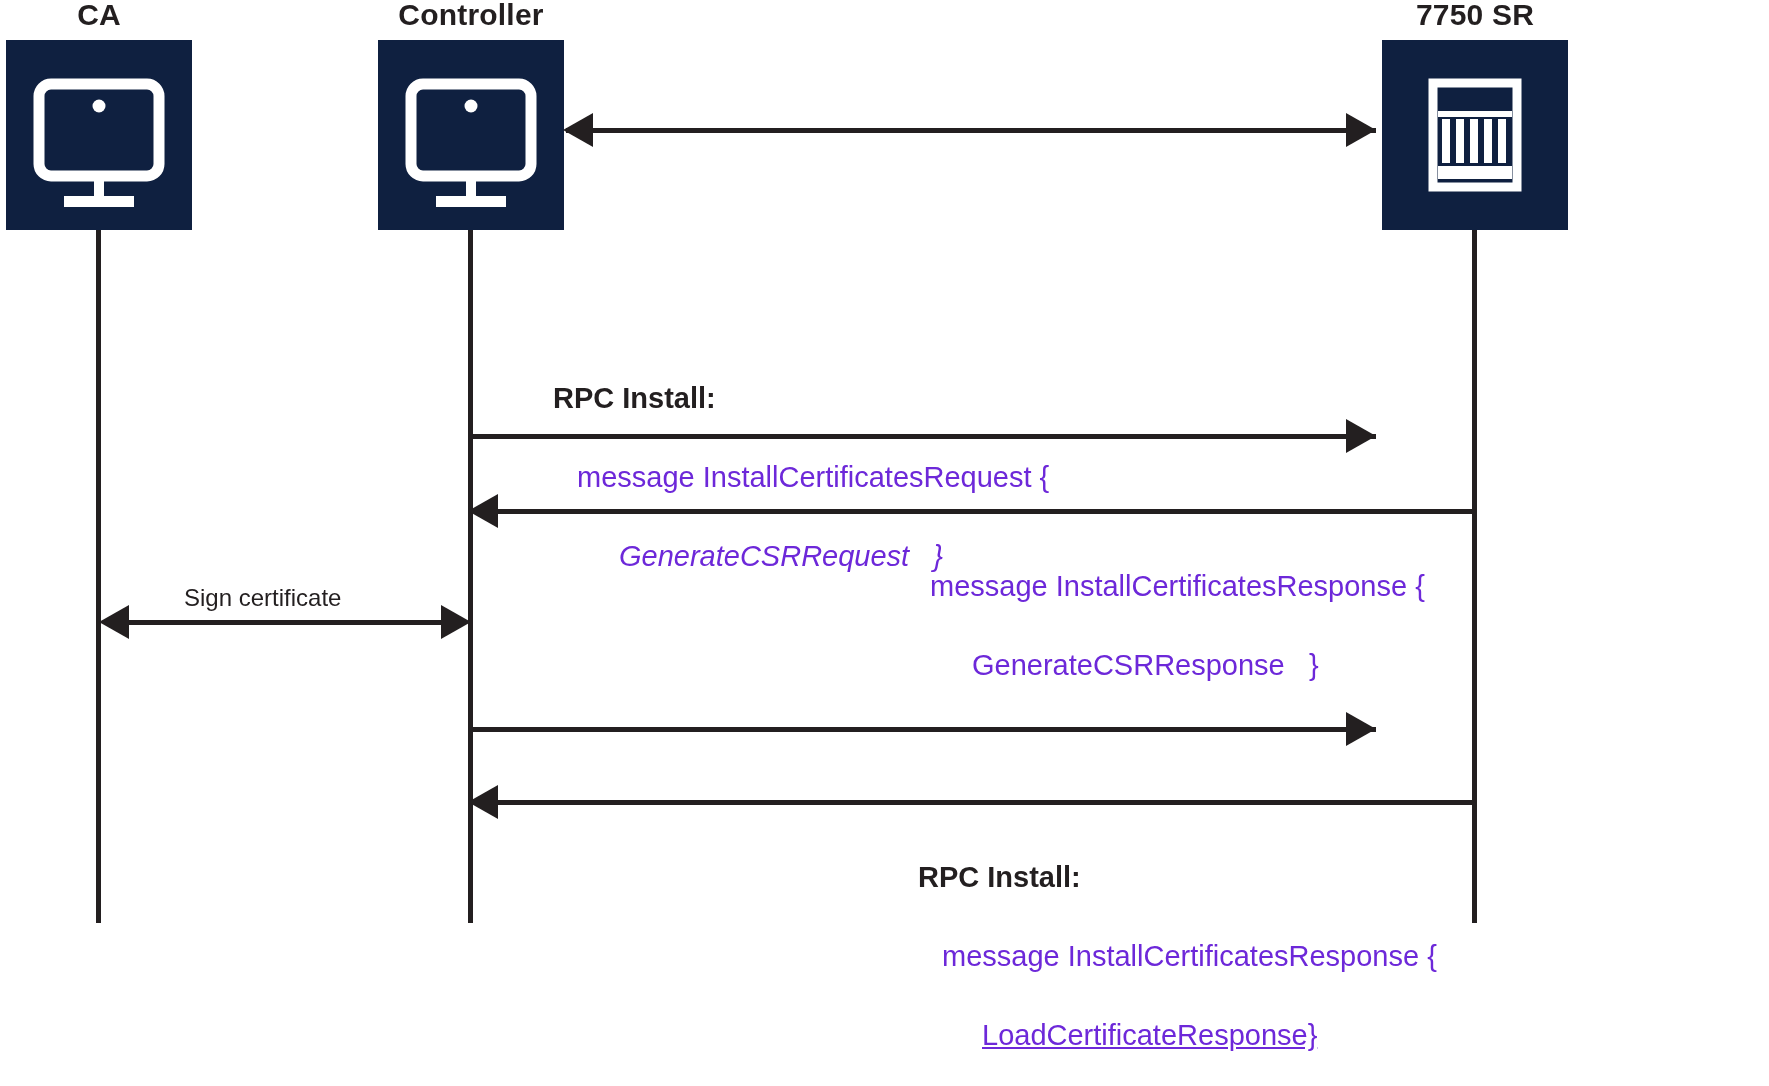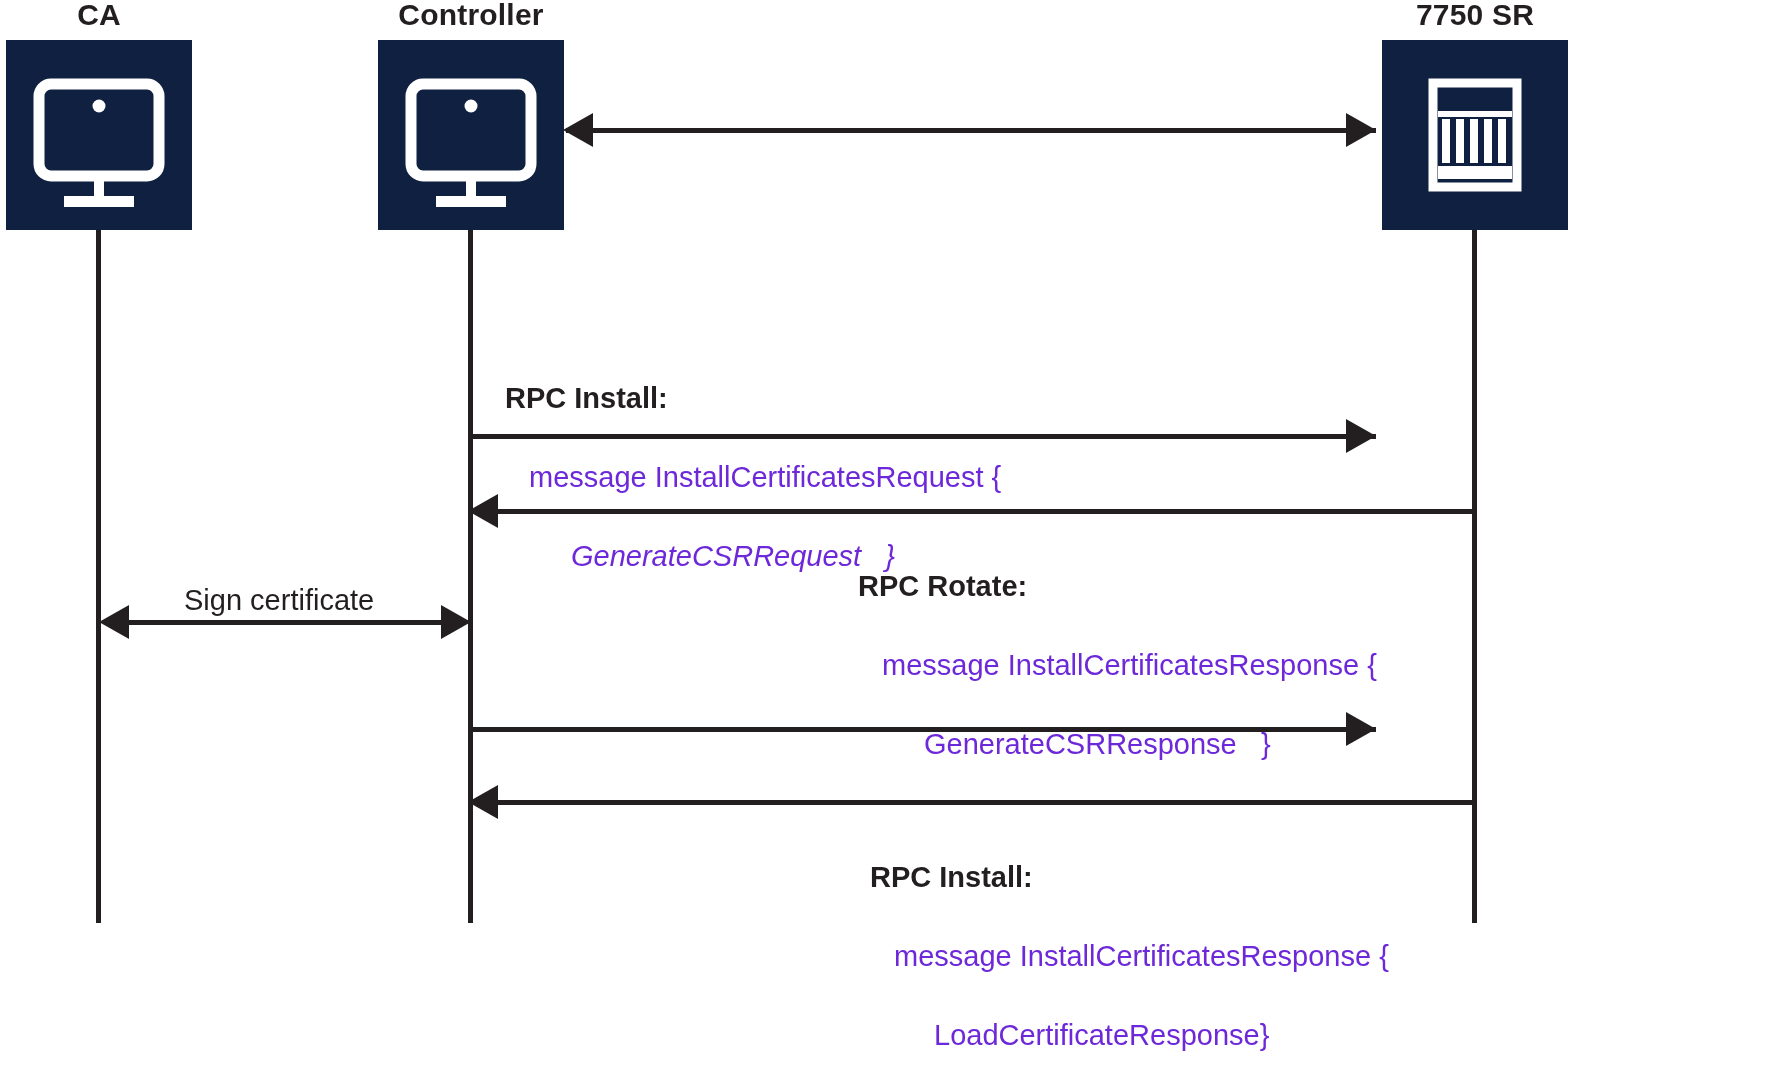--- a/index.html
+++ b/index.html
@@ -14,25 +14,25 @@
   .node-box svg{display:block;}
 
   .lifeline{position:absolute;width:5px;background:#231f20;}
 
   .hline{position:absolute;height:5px;background:#231f20;}
   .arrowhead{position:absolute;width:0;height:0;
     border-top:17px solid transparent;border-bottom:17px solid transparent;}
   .arrowhead.right{border-left:30px solid #231f20;}
   .arrowhead.left{border-right:30px solid #231f20;}
 
-  .msg{position:absolute;white-space:pre;line-height:1.30;}
+  .msg{position:absolute;white-space:pre;line-height:1.30;margin-left:48px;}
   .msg .hdr{font-weight:bold;font-size:29px;color:#231f20;display:block;}
   .msg .ln{font-weight:normal;font-size:29px;color:#6d28d9;display:block;}
 
-  .edge-label{position:absolute;font-size:29px;color:#231f20;white-space:nowrap;}
+  .edge-label{position:absolute;font-size:24px;color:#231f20;white-space:nowrap;}
 
   .watermark{position:absolute;font-family:"Liberation Serif",serif;font-style:italic;
     font-size:30px;color:#231f20;white-space:nowrap;}
 </style>
 </head>
 <body>
 
 <div id="stage">
 
   <div class="node-title" style="left:8px;top:-2px;width:182px;">CA</div>
@@ -82,36 +82,35 @@
     <span class="hdr">RPC Install:</span>
     <span class="ln" style="padding-left:24px;">message InstallCertificatesRequest {</span>
     <span class="ln" style="padding-left:66px;font-style:italic;">GenerateCSRRequest   }</span>
   </div>
   <div class="hline" style="left:470px;top:434px;width:906px;"></div>
   <div class="arrowhead right" style="left:1346px;top:419px;"></div>
 
   <div class="hline" style="left:498px;top:509px;width:977px;"></div>
   <div class="arrowhead left" style="left:468px;top:494px;"></div>
   <div class="msg" style="left:858px;top:526px;">
-    <span class="hdr">RPC Rotate:</span>
     <span class="ln" style="padding-left:24px;">message InstallCertificatesResponse {</span>
     <span class="ln" style="padding-left:66px;">GenerateCSRResponse   }</span>
   </div>
 
   <div class="edge-label" style="left:184px;top:584px;">Sign certificate</div>
   <div class="hline" style="left:129px;top:620px;width:315px;"></div>
   <div class="arrowhead left" style="left:99px;top:605px;"></div>
   <div class="arrowhead right" style="left:441px;top:605px;"></div>
 
   <div class="hline" style="left:470px;top:727px;width:906px;"></div>
   <div class="arrowhead right" style="left:1346px;top:712px;"></div>
 
   <div class="hline" style="left:498px;top:800px;width:977px;"></div>
   <div class="arrowhead left" style="left:468px;top:785px;"></div>
   <div class="msg" style="left:870px;top:817px;">
     <span class="hdr">RPC Install:</span>
     <span class="ln" style="padding-left:24px;">message InstallCertificatesResponse {</span>
-    <span class="ln" style="padding-left:64px;">LoadCertificateResponse}</span>
+    <span class="ln" style="padding-left:64px;text-decoration:underline;">LoadCertificateResponse}</span>
   </div>
 
   <div class="watermark" style="left:1679px;top:1038px;">sw0958</div>
 
 </div>
 
 </body></html>

